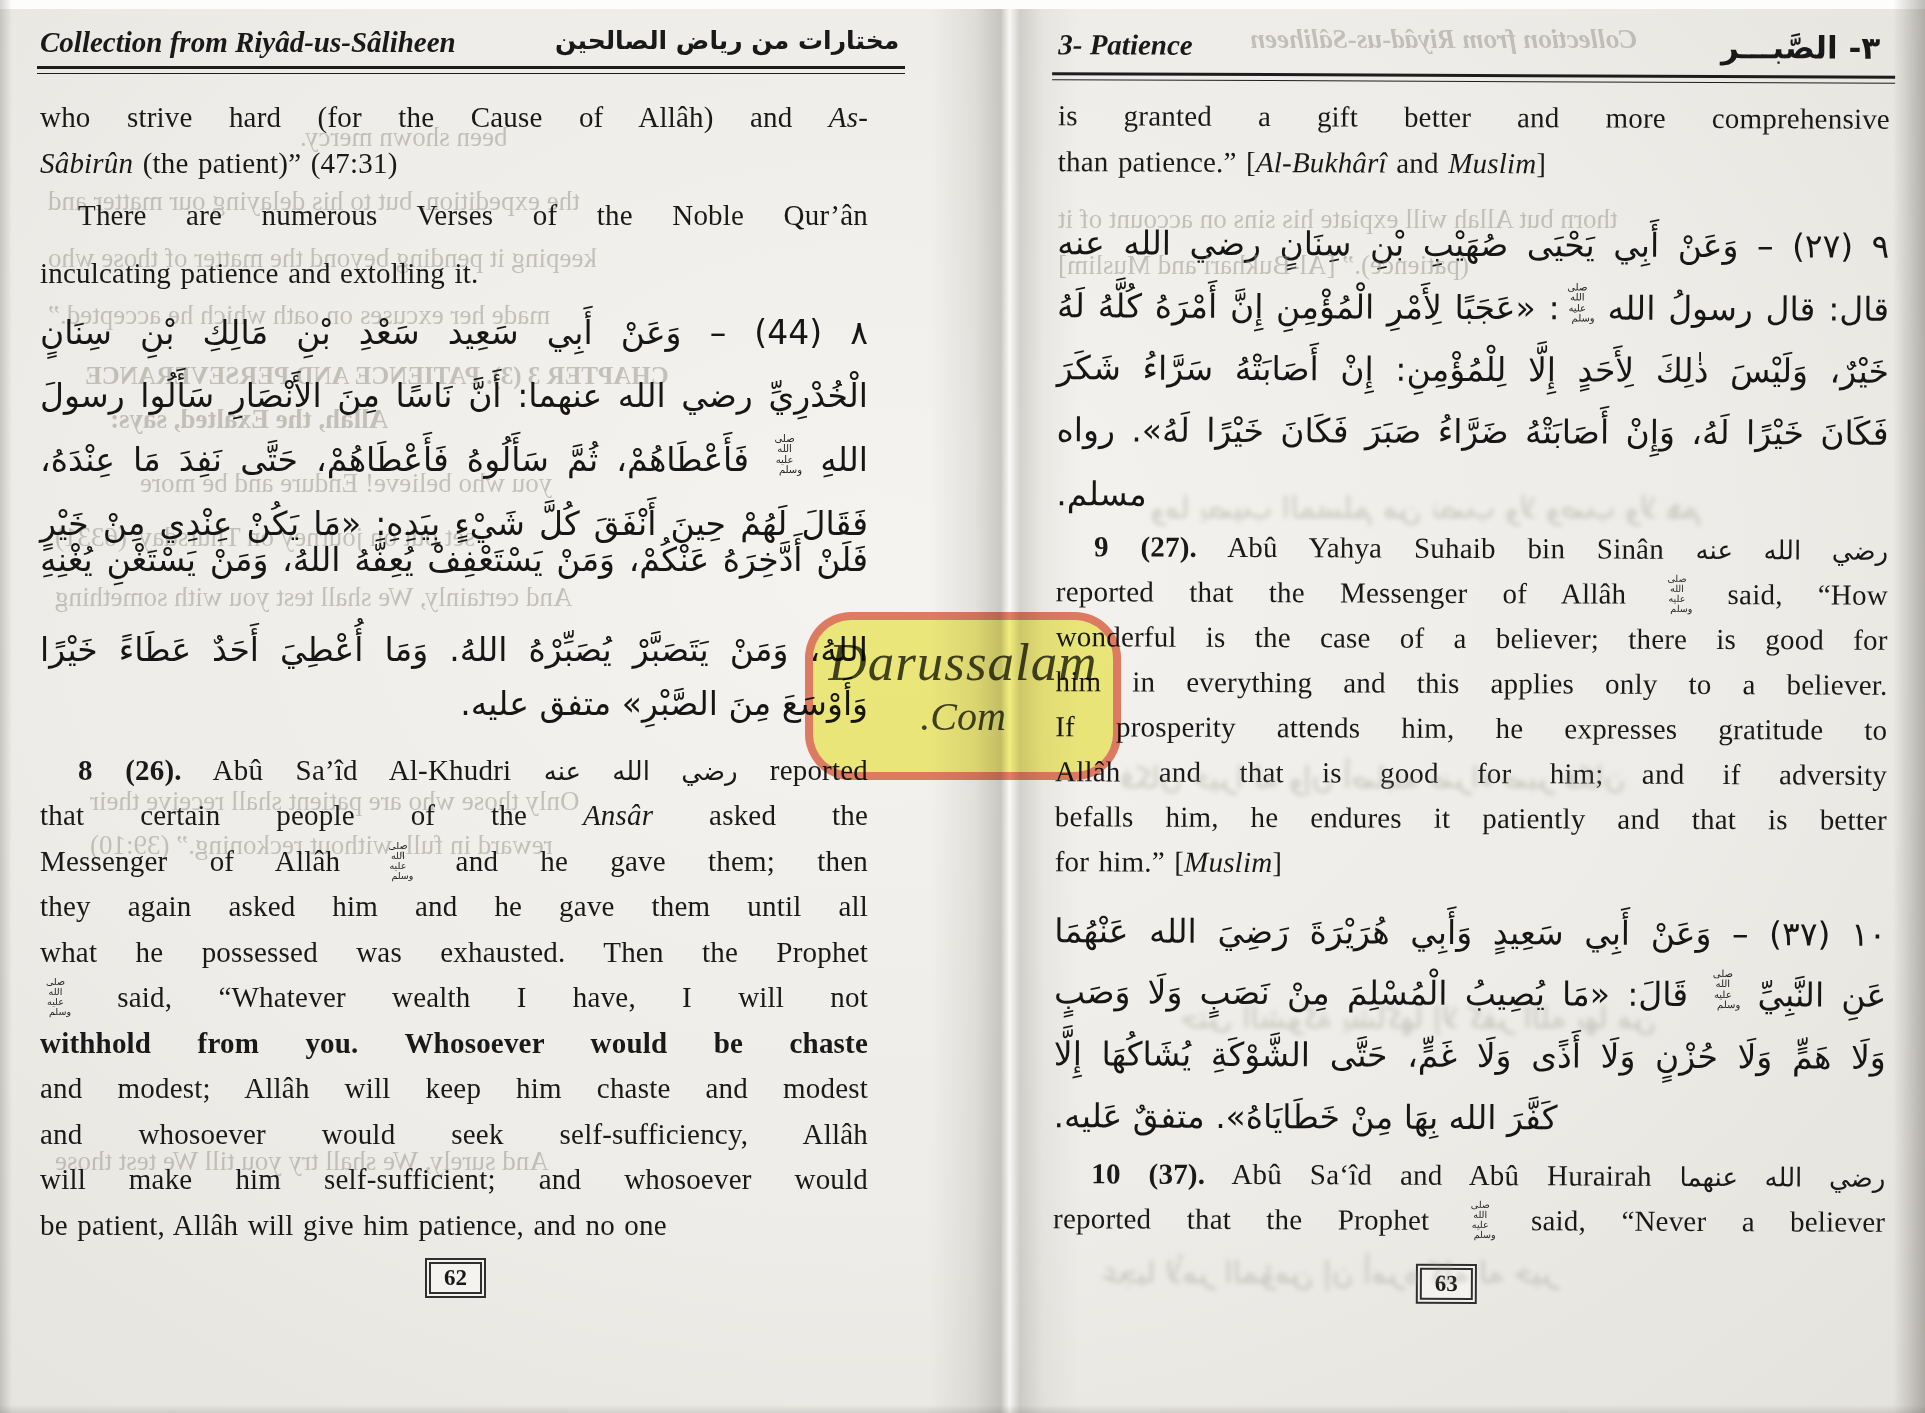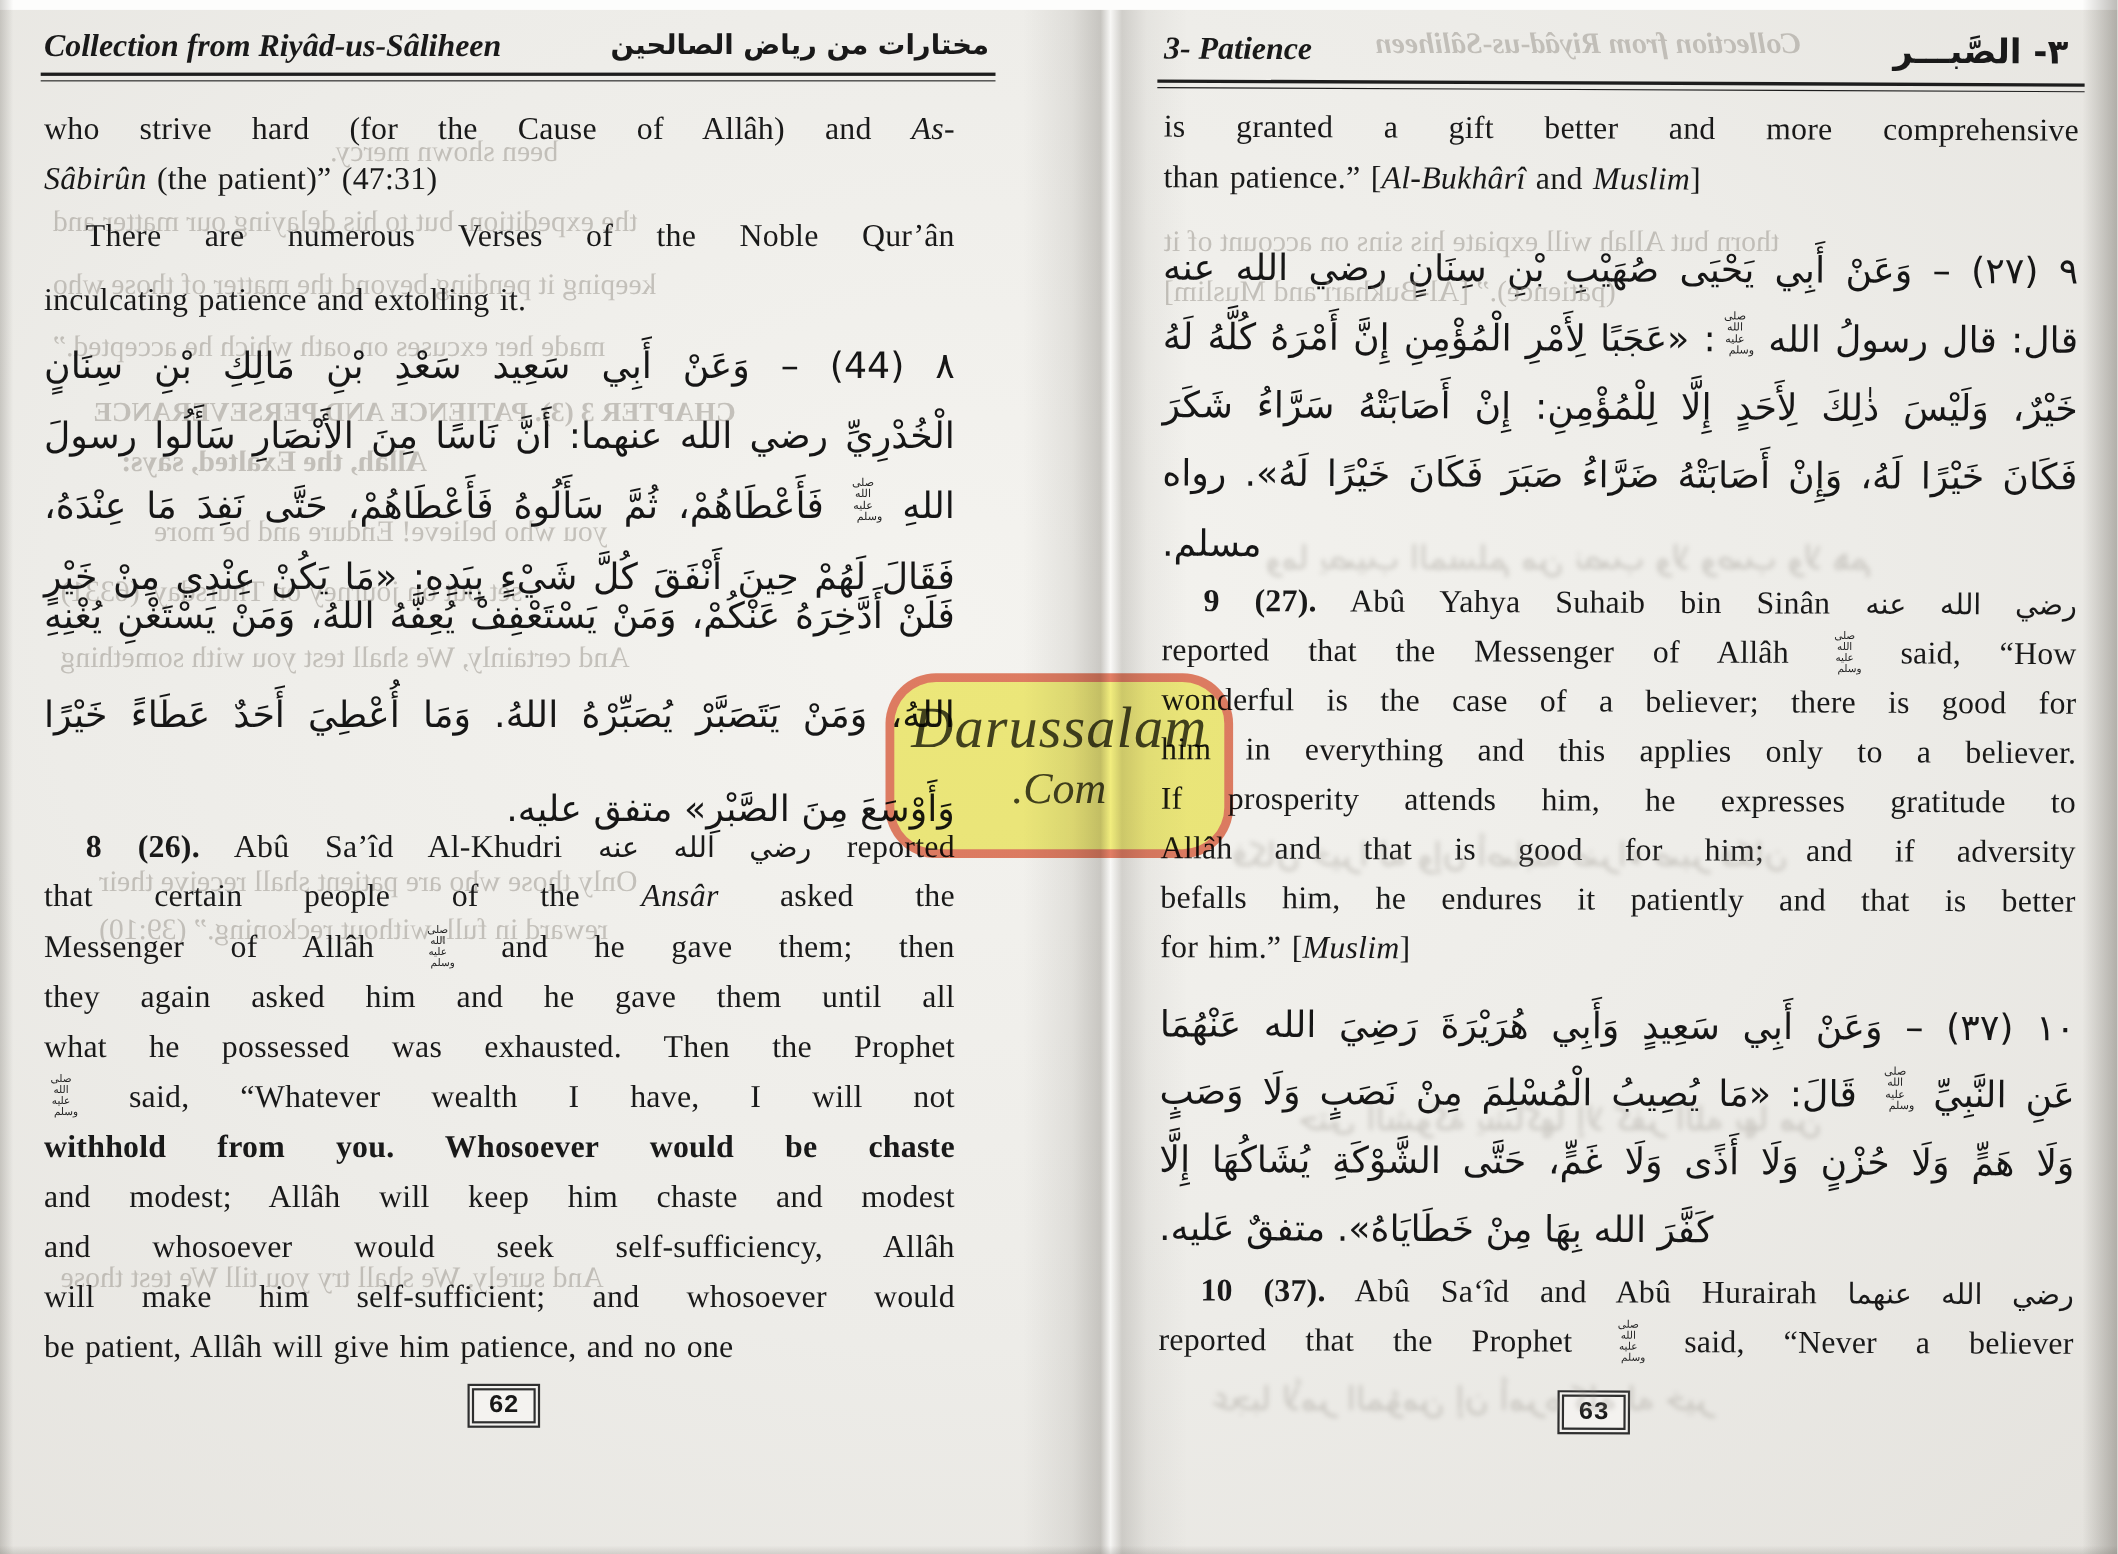--- a/index.html
+++ b/index.html
@@ -30,21 +30,21 @@
        line-height:1.05;text-align:center;vertical-align:-8px;direction:rtl;white-space:normal;
        word-spacing:0;letter-spacing:0;color:#222;}
   .arline .saw{width:35px;font-size:10px;vertical-align:-2px;}
 
   .ghost{position:absolute;z-index:1;color:#97928a;opacity:.5;filter:blur(.5px);
          transform:scaleX(-1);white-space:nowrap;font-family:"Liberation Serif",serif;}
   .ghost.gb{font-weight:bold;}
   .ghost.gi{font-style:italic;font-weight:bold;}
   .ghost.gar{font-family:"DejaVu Sans",sans-serif;direction:rtl;filter:blur(2.5px);opacity:.42;}
 
-  .pnbox{position:absolute;border:2px solid #2f2f2f;padding:2px;background:rgba(250,249,246,.6);z-index:3;font-family:Liberation Mono, monospace;}
+  .pnbox{position:absolute;border:2px solid #2f2f2f;padding:2px;background:rgba(250,249,246,.6);z-index:3;}
   .pnbox .inner{border:2px solid #2f2f2f;padding:1px 13px;font-weight:bold;font-size:23px;}
 
   .wm{position:absolute;left:805px;top:612px;width:300px;height:152px;z-index:6;
       border:8px solid rgba(231,124,103,.95);border-radius:46px;
       background:rgba(242,235,54,.62);mix-blend-mode:multiply;text-align:center;}
   .wm .l1{margin-top:16px;font-style:italic;font-size:53px;line-height:1;color:#45441f;letter-spacing:1px;}
   .wm .l2{margin-top:8px;font-style:italic;font-size:40px;line-height:1;color:#45441f;}
 
   .gutter{position:absolute;left:930px;top:0;width:150px;height:100%;z-index:4;pointer-events:none;
     background:linear-gradient(90deg, rgba(60,55,48,0) 0%, rgba(60,55,48,.09) 30%,
@@ -88,21 +88,21 @@
         <div class="line en m-j" style="top: 94px;"><span>who strive hard (for the Cause of Allâh) and </span><span class="s-i">As-</span></div>
         <div class="line en m-n" style="top: 140px;"><span class="s-i">Sâbirûn</span><span> (the patient)” (47:31)</span></div>
         <div class="line en m-j" style="top: 192px; text-indent: 38px;"><span>There are numerous Verses of the Noble Qur’ân</span></div>
         <div class="line en m-n" style="top: 250px;"><span>inculcating patience and extolling it.</span></div>
         <div class="line arline m-j" style="top: 305px;"><span>٨ (44) – وَعَنْ أَبِي سَعِيد سَعْدِ بْنِ مَالِكِ بْنِ سِنَانٍ</span></div>
         <div class="line arline m-j" style="top: 368px;"><span>الْخُدْرِيِّ رضي الله عنهما: أَنَّ نَاسًا مِنَ الأَنْصَارِ سَأَلُوا رسولَ</span></div>
         <div class="line arline m-j" style="top: 432px;"><span>اللهِ </span><span class="saw">صلى الله عليه وسلم</span><span> فَأَعْطَاهُمْ، ثُمَّ سَأَلُوهُ فَأَعْطَاهُمْ، حَتَّى نَفِدَ مَا عِنْدَهُ،</span></div>
         <div class="line arline m-j" style="top: 496px;"><span>فَقَالَ لَهُمْ حِينَ أَنْفَقَ كُلَّ شَيْءٍ بِيَدِهِ: «مَا يَكُنْ عِنْدِي مِنْ خَيْرٍ</span></div>
         <div class="line arline m-j" style="top: 532px;"><span>فَلَنْ أَدَّخِرَهُ عَنْكُمْ، وَمَنْ يَسْتَعْفِفْ يُعِفَّهُ اللهُ، وَمَنْ يَسْتَغْنِ يُغْنِهِ</span></div>
         <div class="line arline m-j" style="top: 622px;"><span>اللهُ، وَمَنْ يَتَصَبَّرْ يُصَبِّرْهُ اللهُ. وَمَا أُعْطِيَ أَحَدٌ عَطَاءً خَيْرًا</span></div>
-        <div class="line arline m-r" style="top: 707px;"><span>وَأَوْسَعَ مِنَ الصَّبْرِ» متفق عليه.</span></div>
+        <div class="line arline m-r" style="top: 676px;"><span>وَأَوْسَعَ مِنَ الصَّبْرِ» متفق عليه.</span></div>
         <div class="line en m-j" style="top: 747px; text-indent: 38px;"><span class="s-b">8 (26).</span><span> Abû Sa’îd Al-Khudri </span><span class="s-ar">رضي الله عنه</span><span> reported</span></div>
         <div class="line en m-j" style="top: 792px;"><span>that certain people of the </span><span class="s-i">Ansâr</span><span> asked the</span></div>
         <div class="line en m-j" style="top: 838px;"><span>Messenger of Allâh </span><span class="saw">صلى الله عليه وسلم</span><span> and he gave them; then</span></div>
         <div class="line en m-j" style="top: 883px;"><span>they again asked him and he gave them until all</span></div>
         <div class="line en m-j" style="top: 929px;"><span>what he possessed was exhausted. Then the Prophet</span></div>
         <div class="line en m-j" style="top: 974px;"><span class="saw">صلى الله عليه وسلم</span><span> said, “Whatever wealth I have, I will not</span></div>
         <div class="line en m-j" style="top: 1020px; font-weight: bold;"><span>withhold from you. Whosoever would be chaste</span></div>
         <div class="line en m-j" style="top: 1065px;"><span>and modest; Allâh will keep him chaste and modest</span></div>
         <div class="line en m-j" style="top: 1111px;"><span>and whosoever would seek self-sufficiency, Allâh</span></div>
         <div class="line en m-j" style="top: 1156px;"><span>will make him self-sufficient; and whosoever would</span></div>

